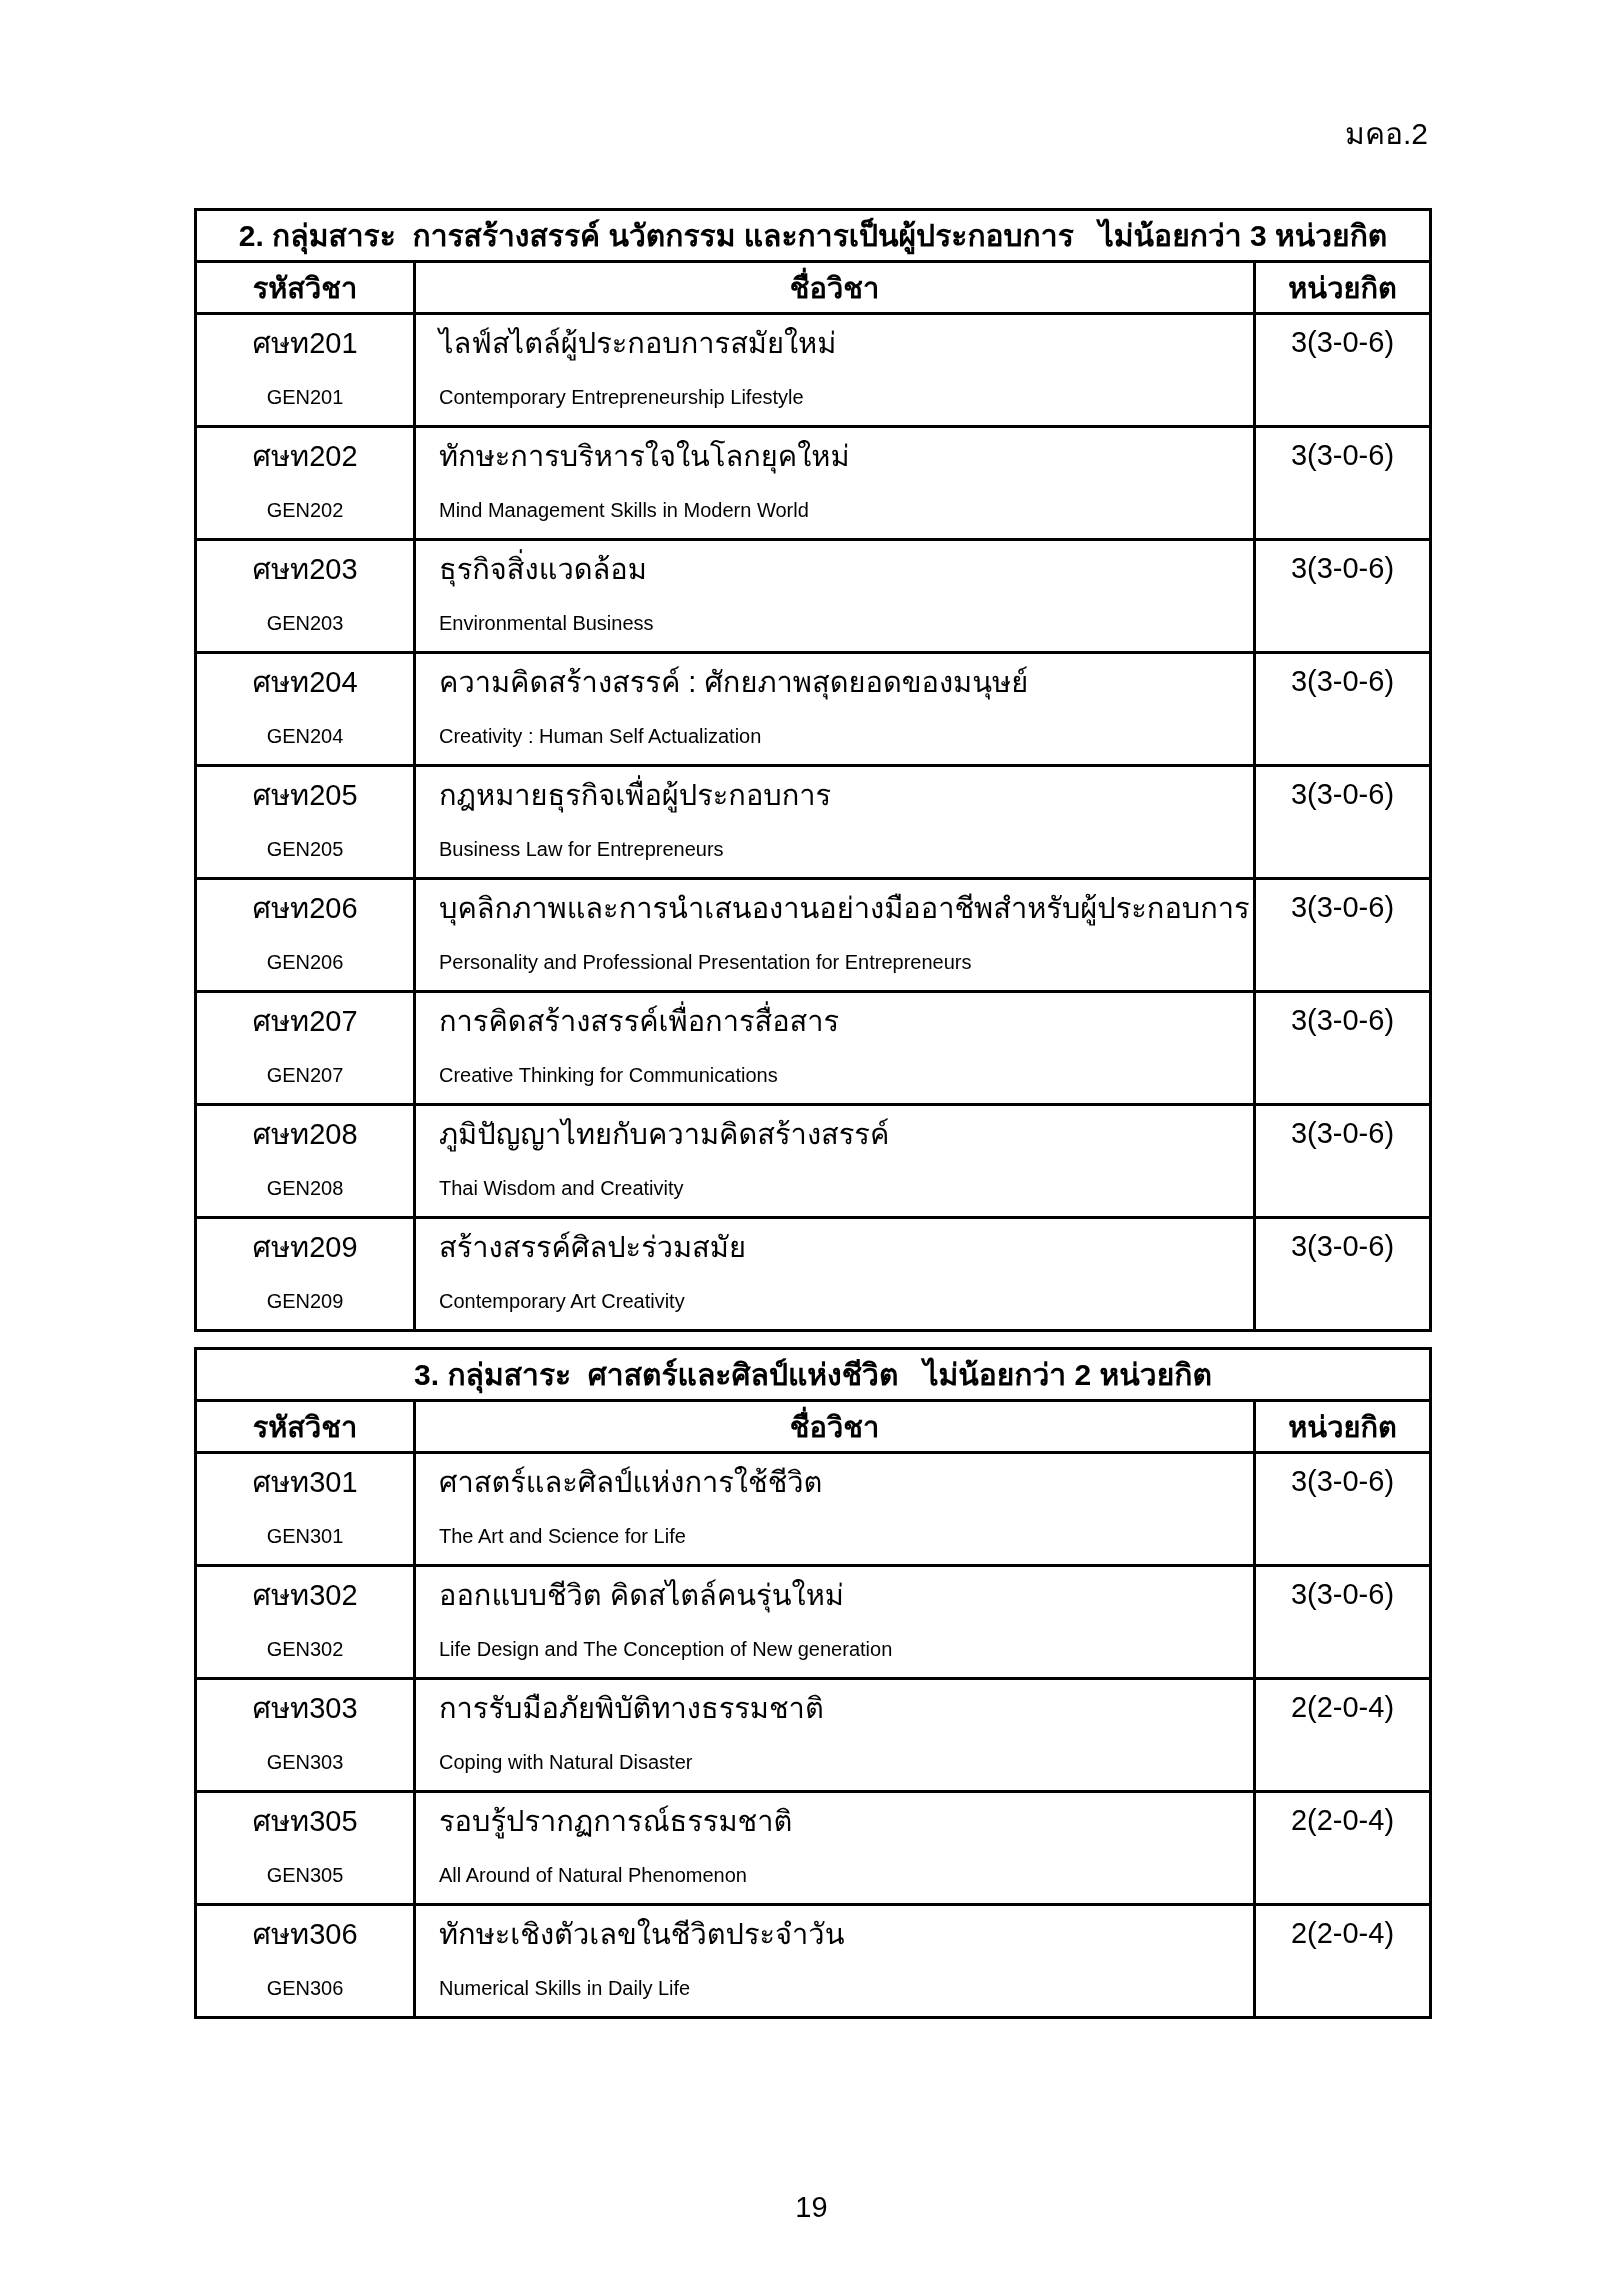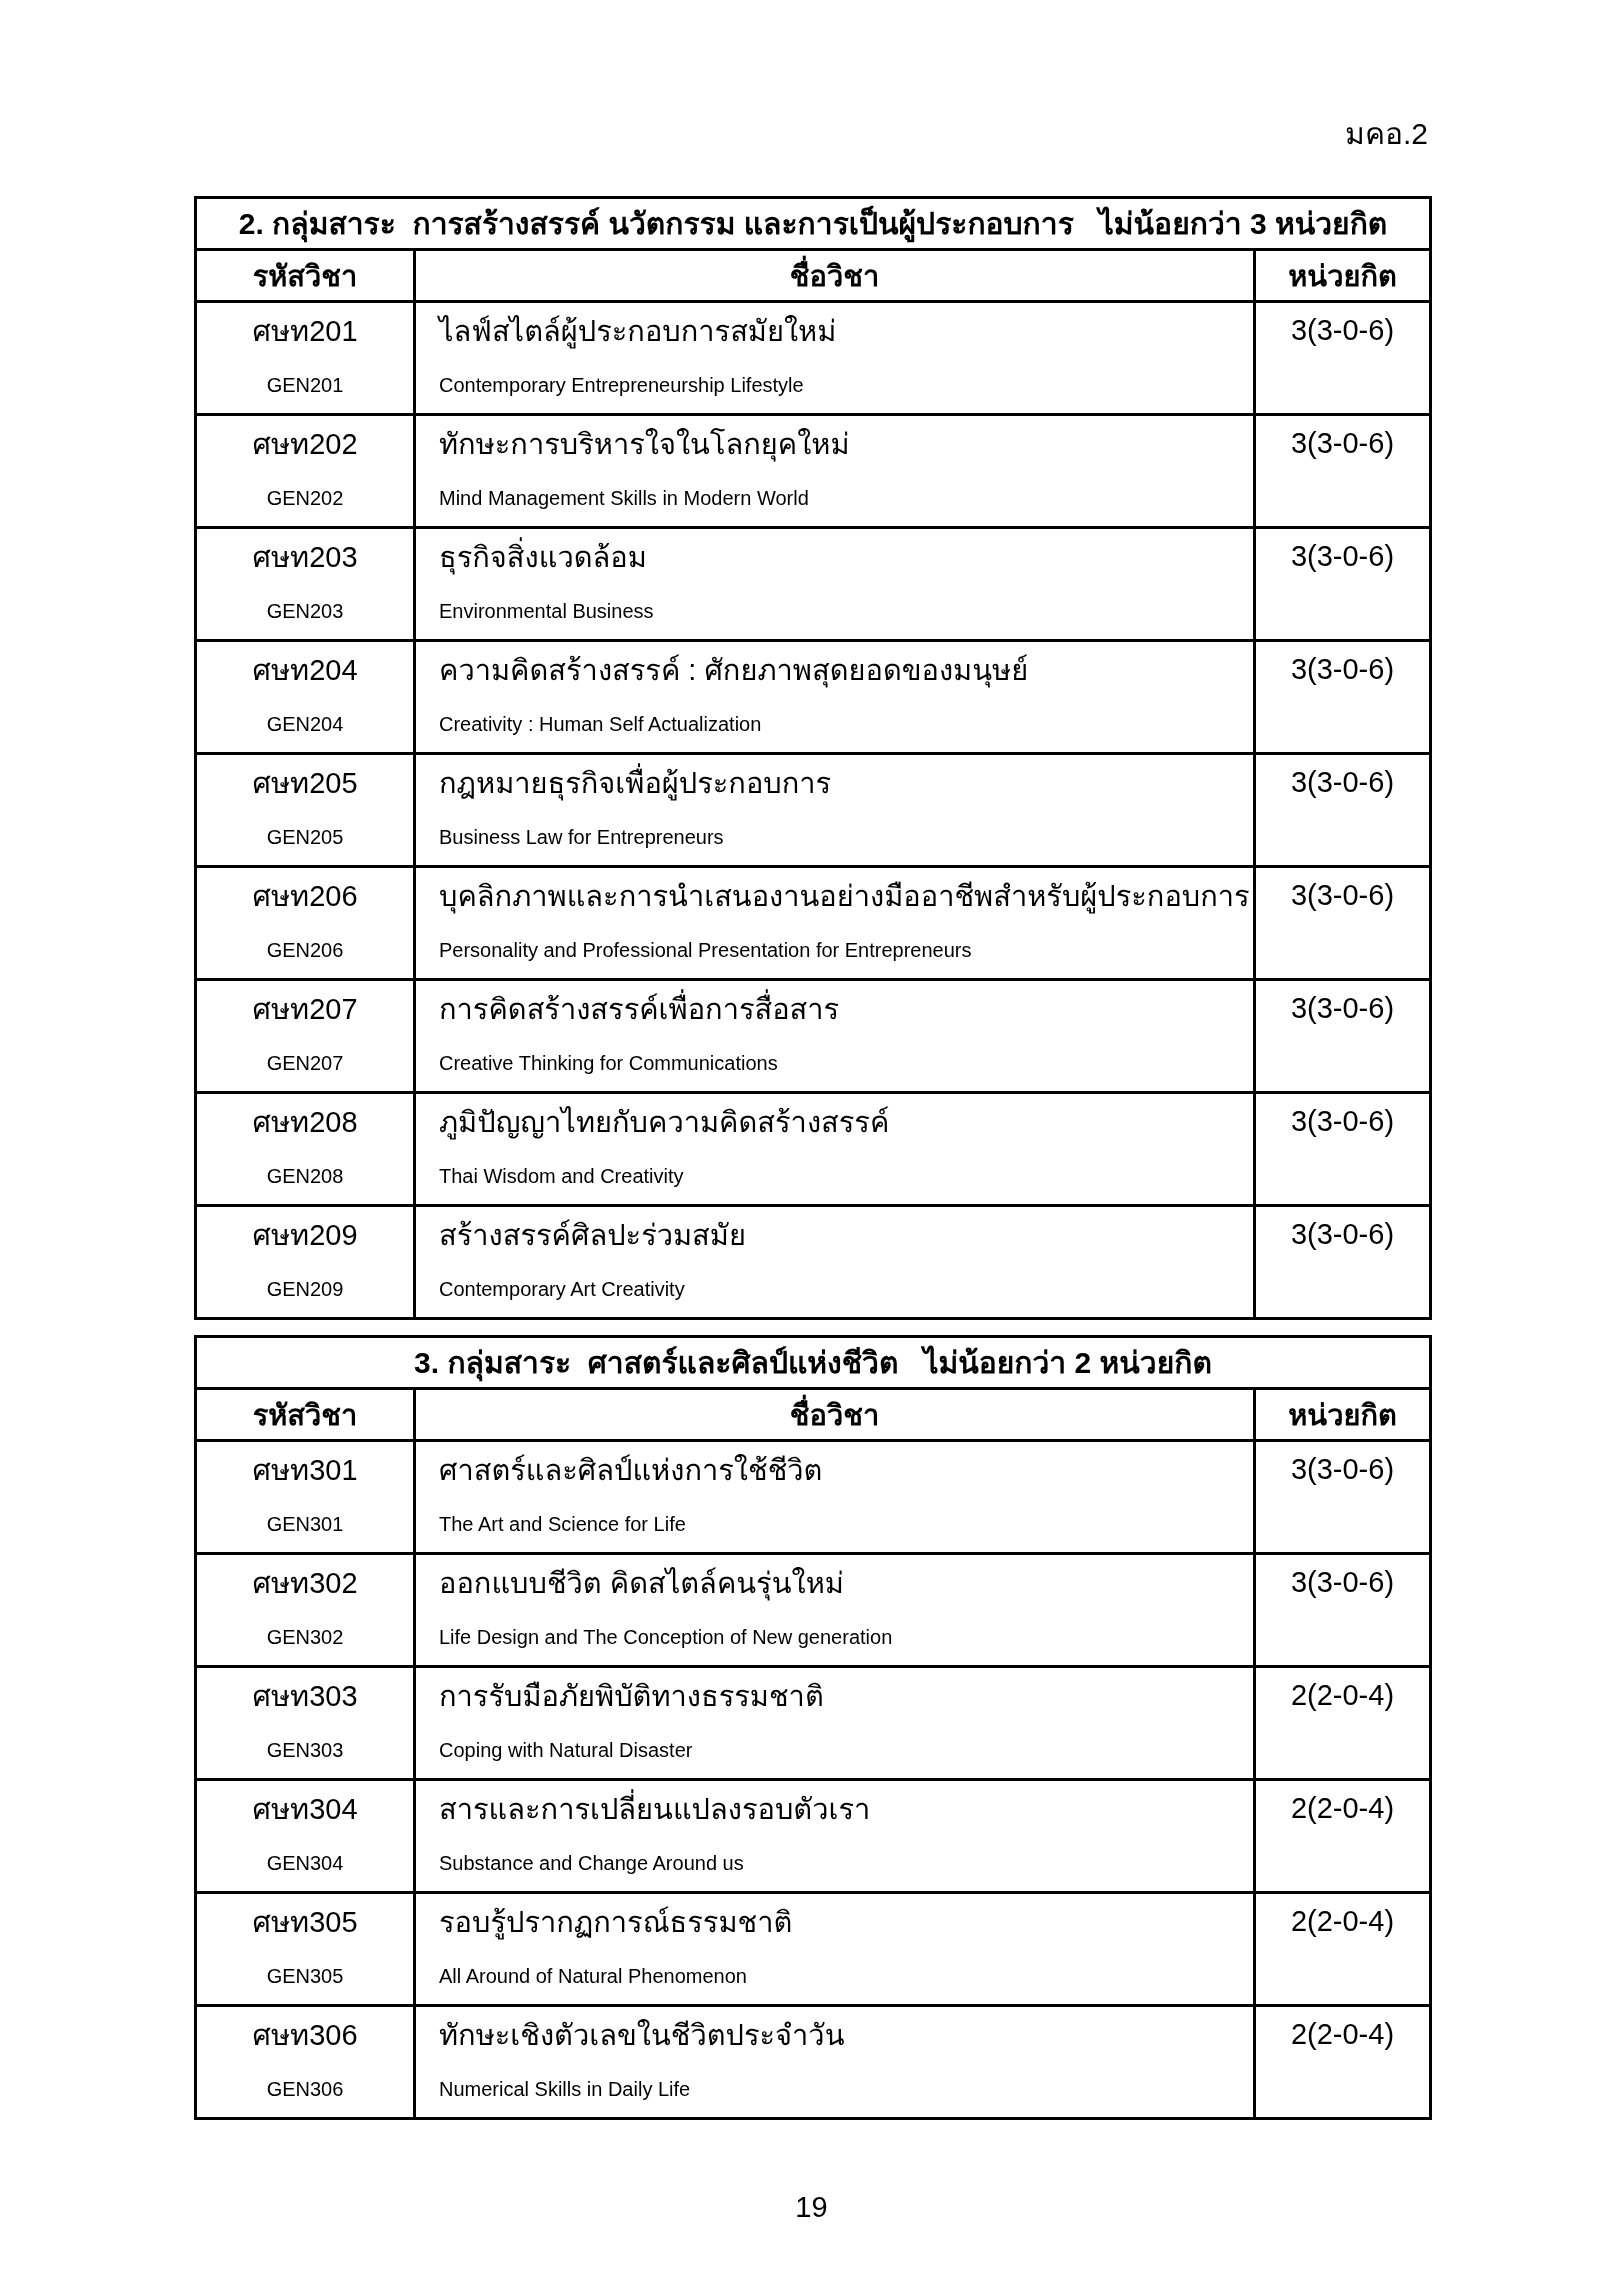--- a/index.html
+++ b/index.html
@@ -18,20 +18,21 @@
     text-align:right;
   }
   .doc-table{
     position:absolute;
     left:194px;
     width:1234px;
     border-collapse:collapse;
     table-layout:fixed;
     background:#fff;
     border:3.9px solid #000;
+    margin-top:12px;
   }
   #table-1{top:196px;}
   #table-2{top:1335px;border-radius:32px;}
   .doc-table td{
     border:3.3px solid #000;
     padding:0;
     overflow:hidden;
   }
   .title-cell{
     height:49px;
@@ -269,33 +270,20 @@
     </td>
     <td class="data-cell col-name">
       <div class="line-th">การรับมือภัยพิบัติทางธรรมชาติ</div>
       <div class="line-en">Coping with Natural Disaster</div>
     </td>
     <td class="data-cell col-credits">
       <div class="line-th">2(2-0-4)</div>
     </td>
   </tr>
 
-  <tr>
-    <td class="data-cell col-code">
-      <div class="line-th">ศษท304</div>
-      <div class="line-en">GEN304</div>
-    </td>
-    <td class="data-cell col-name">
-      <div class="line-th">สารและการเปลี่ยนแปลงรอบตัวเรา</div>
-      <div class="line-en">Substance and Change Around us</div>
-    </td>
-    <td class="data-cell col-credits">
-      <div class="line-th">2(2-0-4)</div>
-    </td>
-  </tr>
 
   <tr>
     <td class="data-cell col-code">
       <div class="line-th">ศษท305</div>
       <div class="line-en">GEN305</div>
     </td>
     <td class="data-cell col-name">
       <div class="line-th">รอบรู้ปรากฏการณ์ธรรมชาติ</div>
       <div class="line-en">All Around of Natural Phenomenon</div>
     </td>

